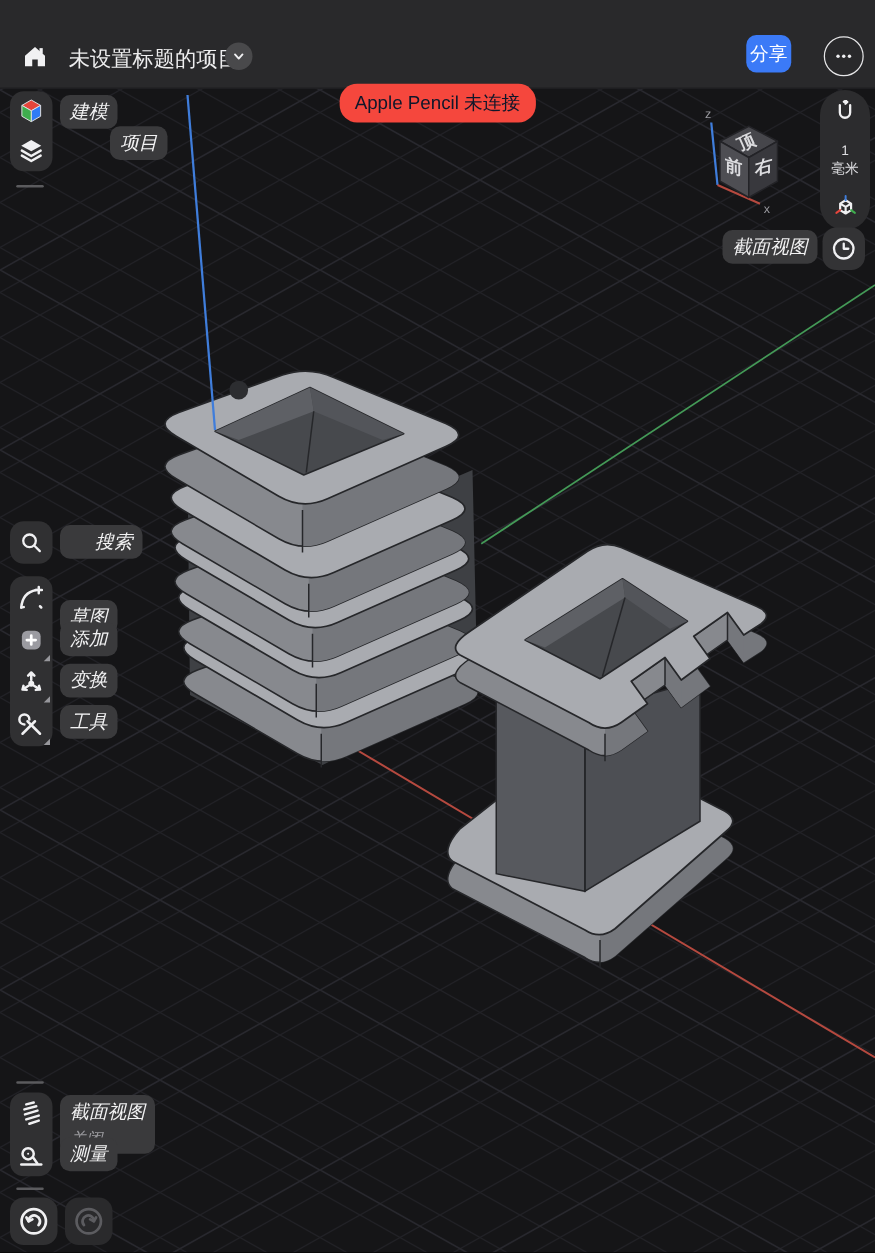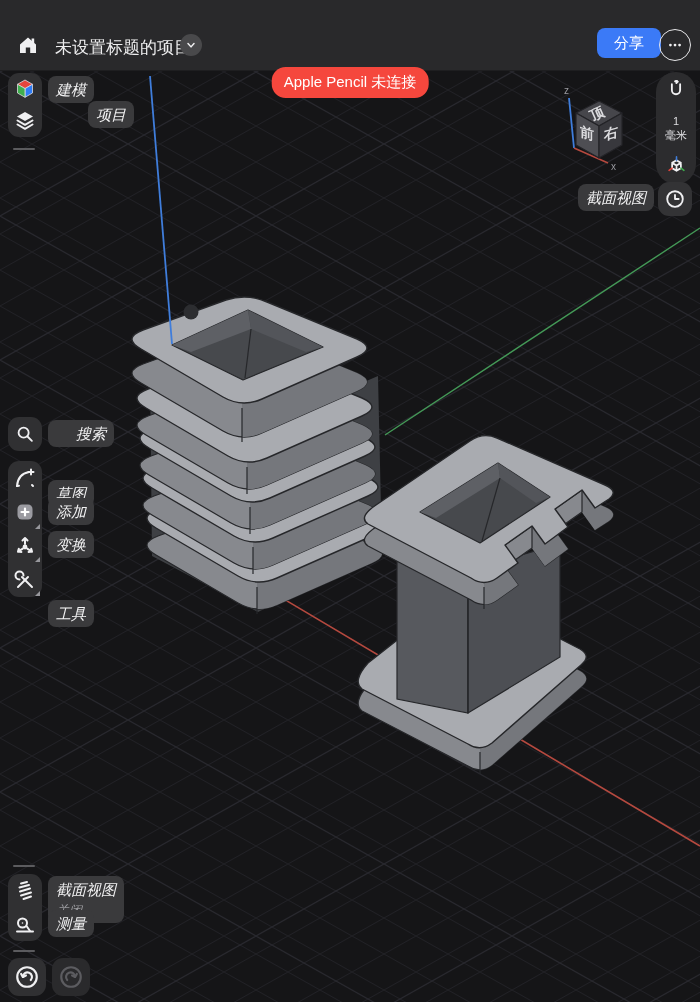--- a/index.html
+++ b/index.html
@@ -14,30 +14,30 @@
   }
   html,body{margin:0;padding:0;background:#000;}
   body{font-family:"Liberation Sans","DejaVu Sans",sans-serif;}
   #stage{position:relative;width:700px;height:1002px;overflow:hidden;background:var(--canvas-bg);}
   #scene{position:absolute;left:0;top:0;z-index:0;}
   
   #topbar{position:absolute;left:0;top:0;width:700px;height:70px;background:var(--bar-bg);z-index:2;border-bottom:1px solid #1e1e20;}
   .tb-title{position:absolute;left:55px;top:36px;color:#ededee;font-size:17px;white-space:nowrap;}
   .circle-btn{position:absolute;border-radius:50%;display:flex;align-items:center;justify-content:center;}
   #title-chevron{left:180px;top:34px;width:22px;height:22px;background:#49494b;}
-  #share-btn{position:absolute;left:597px;top:28px;width:64px;height:30px;background:var(--accent);border-radius:8px;color:#fff;font-size:15px;display:flex;align-items:center;justify-content:center;z-index:3;white-space:nowrap;}
+  #share-btn{position:absolute;left:597px;top:28px;width:36px;height:30px;background:var(--accent);border-radius:8px;color:#fff;font-size:15px;display:flex;align-items:center;justify-content:center;z-index:3;white-space:nowrap;}
   #more-btn{left:659px;top:29px;width:30px;height:30px;border:1.8px solid #e6e6e8;background:transparent;z-index:3;}
   
   .ovl{position:absolute;z-index:3;}
   .panel{position:absolute;background:var(--panel-bg);border-radius:11px;display:flex;flex-direction:column;align-items:center;justify-content:space-around;z-index:3;}
   .chip{position:absolute;background:var(--chip-bg);color:var(--chip-text);border-radius:8px;font-size:15px;line-height:1;padding:6px 8px;white-space:nowrap;z-index:3;font-style:italic;}
   .chip .sub{font-size:13px;color:var(--muted);margin-top:7px;}
   .divider{position:absolute;width:22px;height:2px;background:#5b5b5e;border-radius:1px;z-index:3;}
   .corner-tri{position:absolute;width:0;height:0;border-left:5px solid transparent;border-bottom:5px solid #97979c;z-index:4;}
-  #pencil-banner{position:absolute;left:50%;transform:translateX(-50%);top:67px;background:var(--danger);color:#ffffff;border-radius:14px;padding:6px 12px;font-size:15px;white-space:nowrap;z-index:3;}
+  #pencil-banner{position:absolute;left:50%;transform:translateX(-50%);top:67px;background:var(--danger);color:#0f172a;border-radius:14px;padding:6px 12px;font-size:15px;white-space:nowrap;z-index:3;}
   #right-panel{position:absolute;left:656px;top:72px;width:40px;height:112px;background:#2c2c2e;border-radius:20px;display:flex;flex-direction:column;align-items:center;justify-content:space-between;padding:8px 0;box-sizing:border-box;z-index:3;}
   #right-panel .units{color:#dddde0;font-size:11px;text-align:center;line-height:1.25;white-space:nowrap;}
   #viewcube{position:absolute;left:540px;top:76px;z-index:3;}
   .sq-btn{position:absolute;width:38px;height:38px;border-radius:11px;background:var(--panel-bg);display:flex;align-items:center;justify-content:center;z-index:3;}
   
   .ic{stroke:var(--icon);fill:none;stroke-width:2;stroke-linecap:round;stroke-linejoin:round;}
   .ic-fill{fill:var(--icon);stroke:none;}
   .ic-dim{stroke:var(--disabled);fill:none;stroke-width:2;stroke-linecap:round;stroke-linejoin:round;}
   .grid-minor{stroke:var(--grid-line);fill:none;stroke-width:1;}
   .grid-major{stroke:var(--grid-line-major);fill:none;stroke-width:1.2;}
@@ -262,21 +262,21 @@
       <path class="ic" stroke-width="2" d="M10.5,7.5 A4,4 0 1 0 6.5,11.5"></path>
       <path class="ic" stroke-width="2.4" d="M9,9 L19,19"></path>
     </svg>
   </div>
   <div class="corner-tri" style="left:35px;top:524px;"></div>
   <div class="corner-tri" style="left:35px;top:557px;"></div>
   <div class="corner-tri" style="left:35px;top:591px;"></div>
   <div class="chip" style="left:48px;top:480px;">草图</div>
   <div class="chip" style="left:48px;top:498px;">添加</div>
   <div class="chip" style="left:48px;top:531px;">变换</div>
-  <div class="chip" style="left:48px;top:564px;margin-top:36px;">工具</div>
+  <div class="chip" style="left:48px;top:564px;">工具</div>
 
   <div class="divider" style="left:13px;top:865px;"></div>
   <div class="panel" style="left:8px;top:874px;width:34px;height:67px;">
     <svg width="24" height="24" viewBox="0 0 24 24">
       <path class="ic" stroke-width="2.2" d="M8,4.5 L14,3"></path>
       <path class="ic" stroke-width="2.2" d="M6.5,8.5 L16,6"></path>
       <path class="ic" stroke-width="2.2" d="M7,12.5 L17,9.5"></path>
       <path class="ic" stroke-width="2.2" d="M8,16.5 L18,13.5"></path>
       <path class="ic" stroke-width="2.2" d="M10.5,20 L18,17.5"></path>
     </svg>

